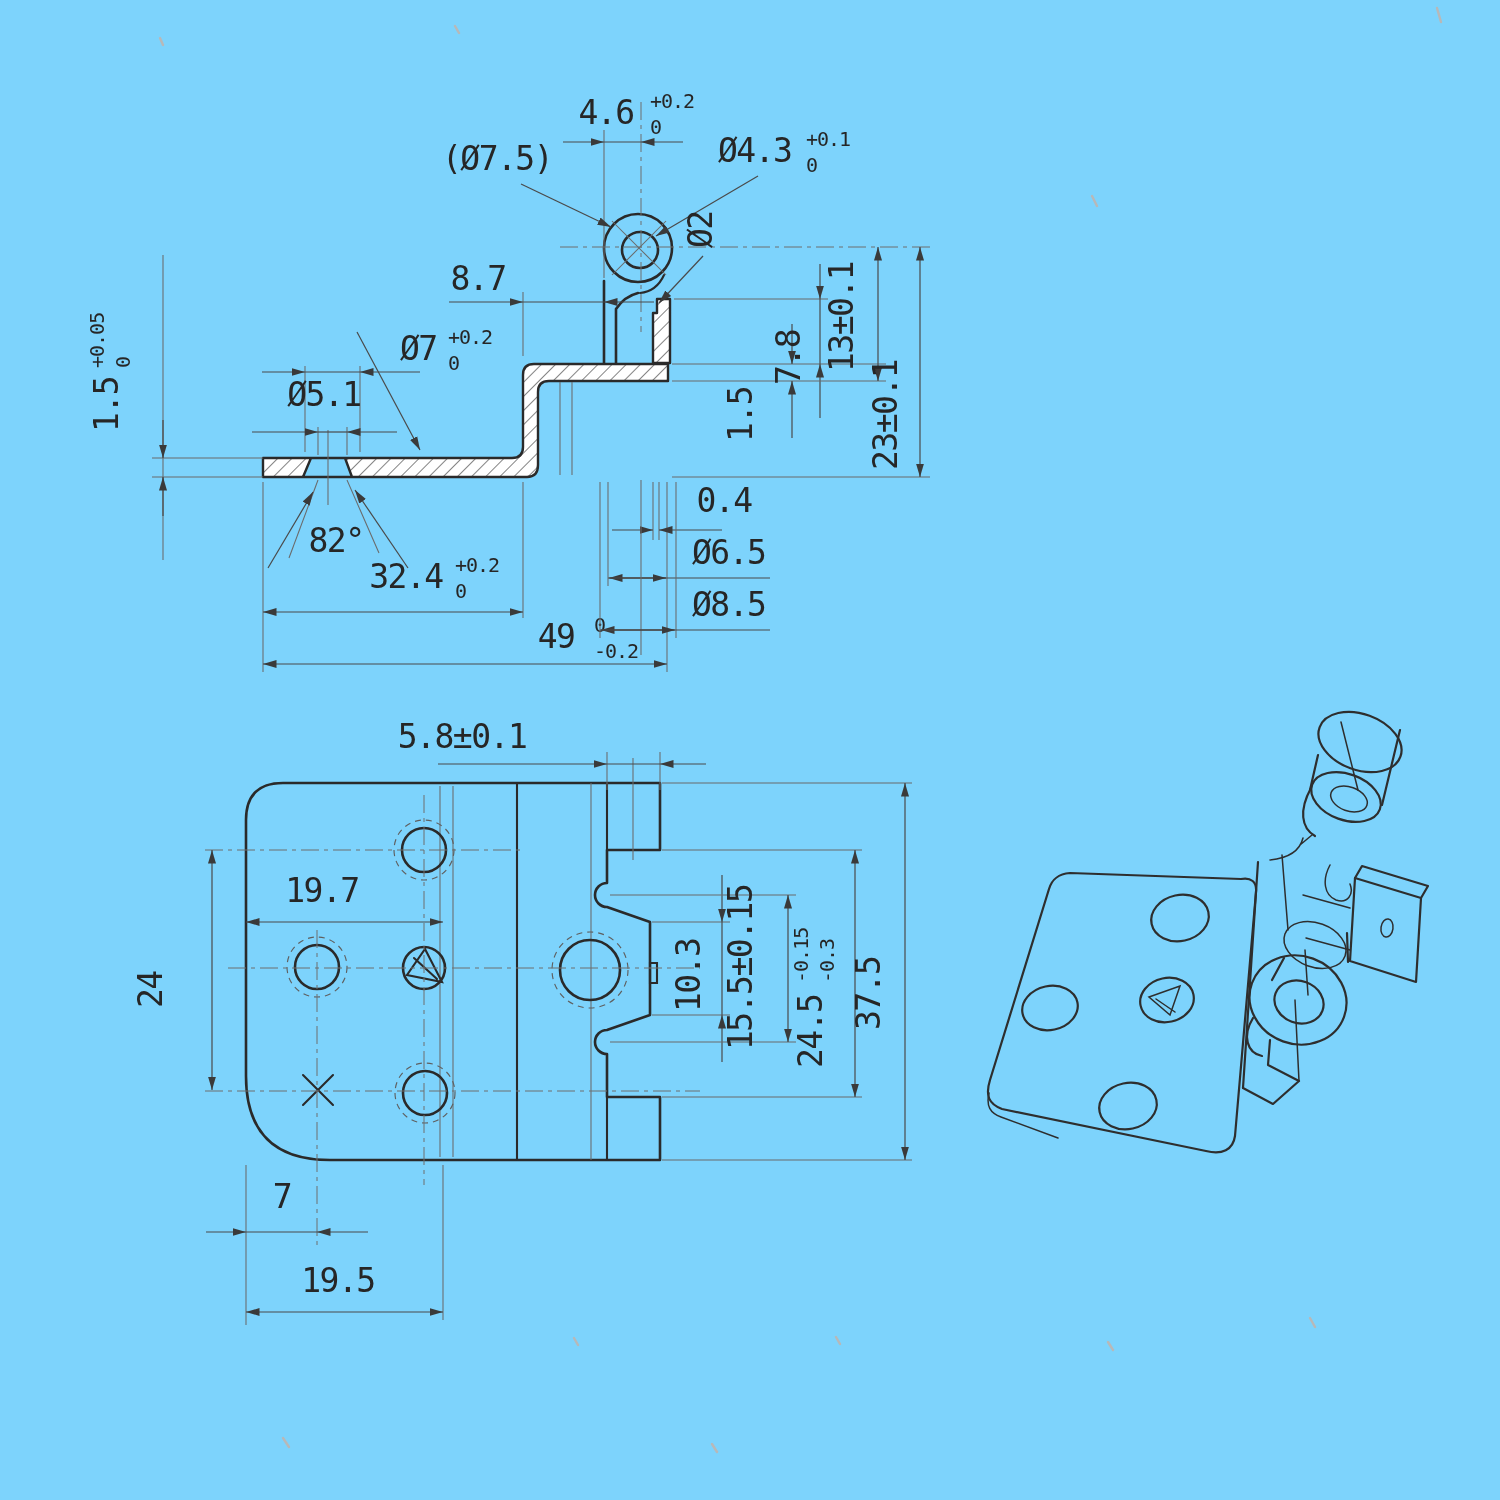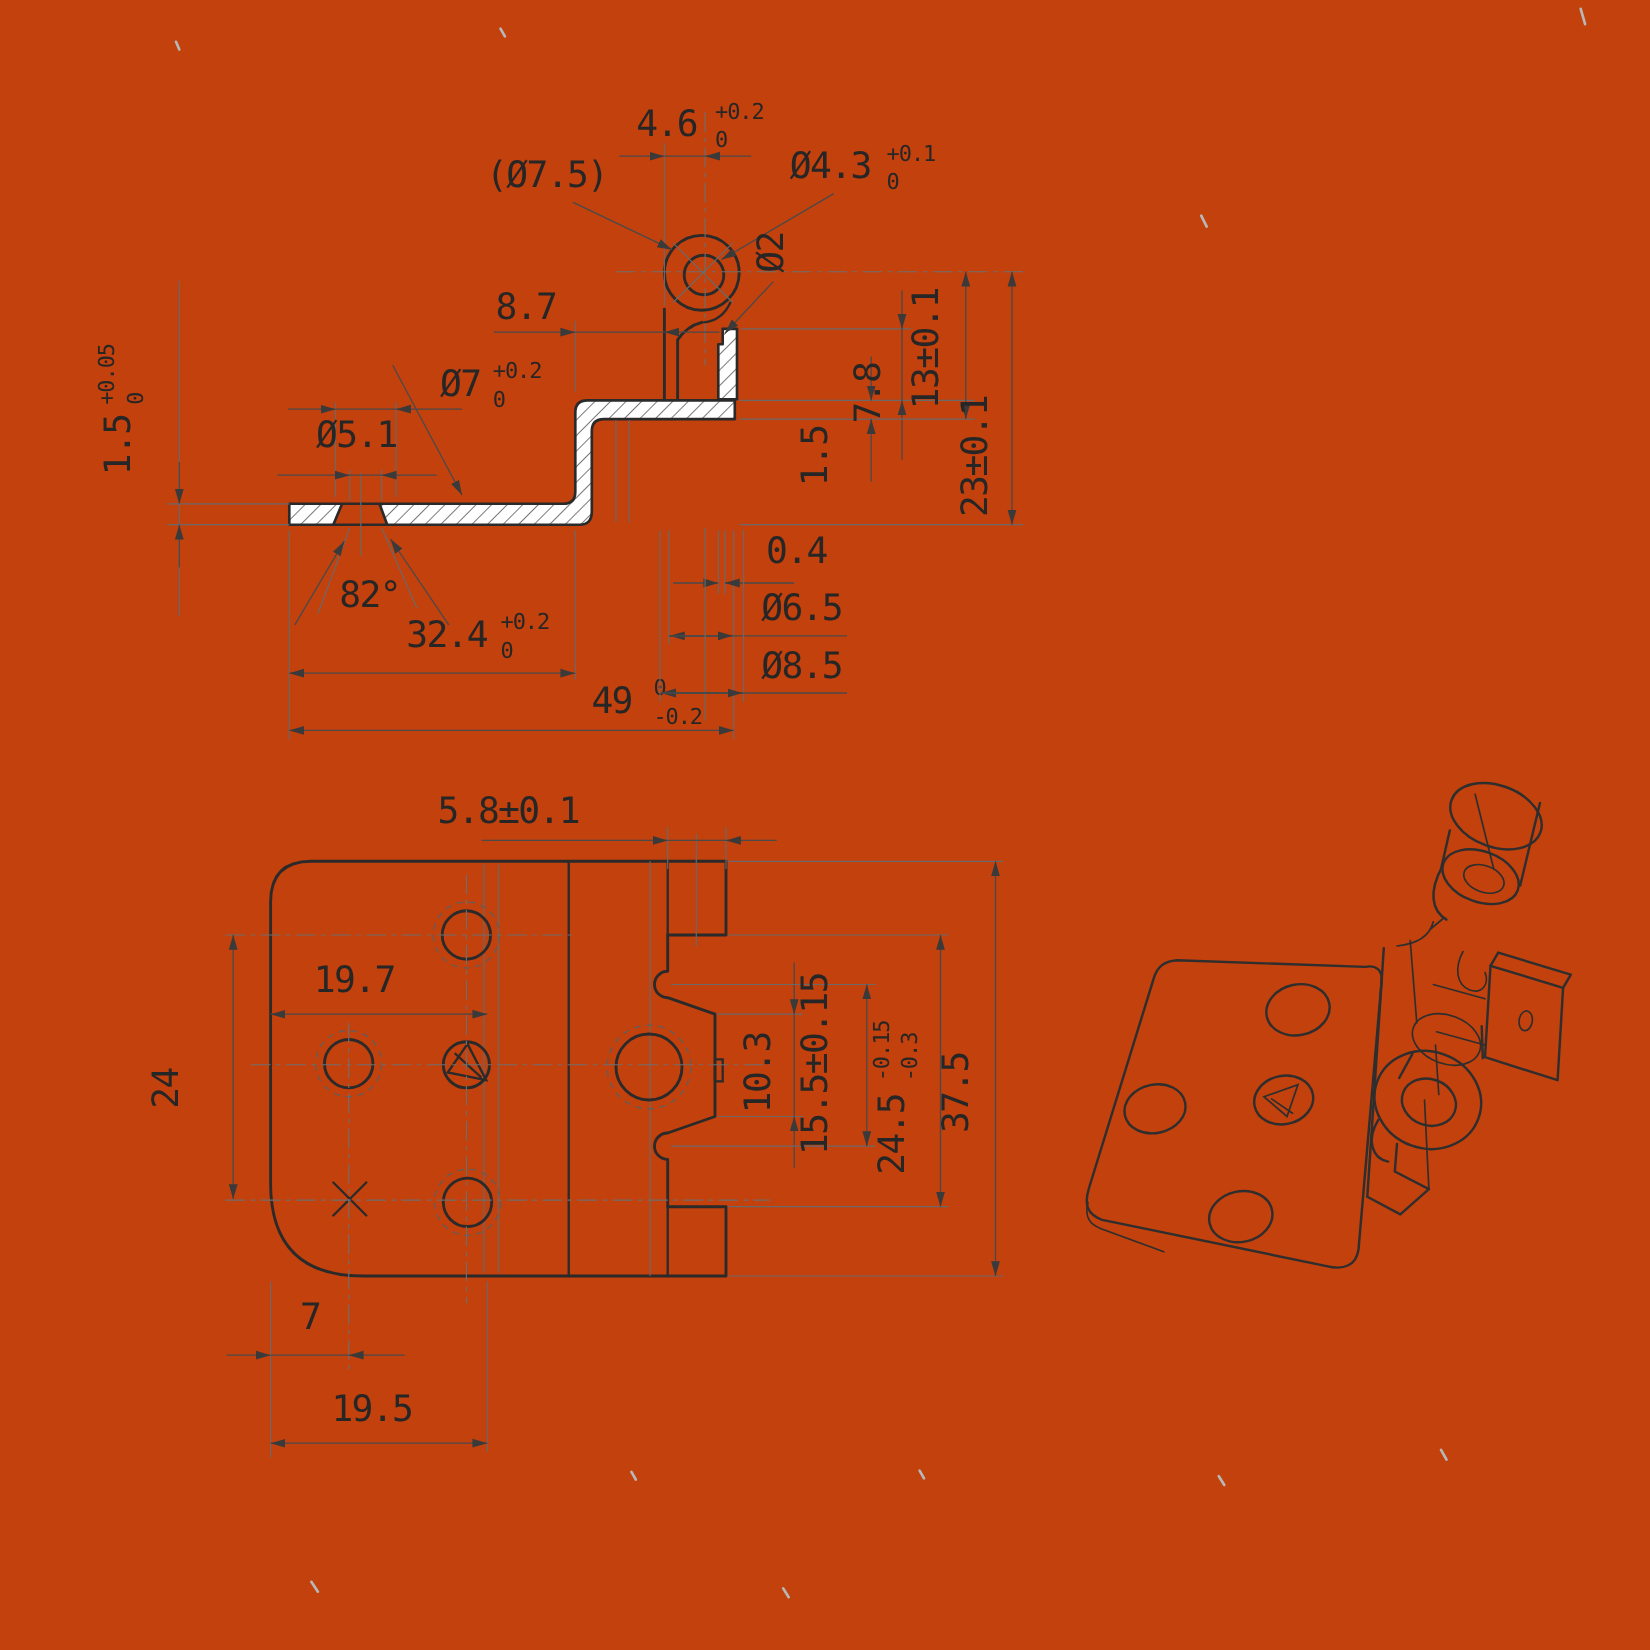--- a/index.html
+++ b/index.html
@@ -1,16 +1,16 @@
 <!DOCTYPE html>
 <html><head>
 <meta charset="utf-8">
 <style>
   html,body{margin:0;padding:0;background:#ffffff;}
-  .page{width:1500px;height:1500px;position:relative;background:#c2410c;overflow:hidden;}
+  .page{width:1500px;height:1500px;position:relative;background:#7dd3fc;overflow:hidden;}
   svg{display:block;}
   .outline{stroke:#2a2a2a;stroke-width:2.6;fill:none;stroke-linejoin:round;stroke-linecap:round;}
   .solid-hatch{stroke:#2a2a2a;stroke-width:2.4;fill:url(#hatch);fill-rule:evenodd;stroke-linejoin:round;}
   .med{stroke:#2a2a2a;stroke-width:2.1;fill:none;stroke-linecap:round;}
   .thin{stroke:#6a6a6a;stroke-width:1.05;fill:none;}
   .dim{stroke:#4a4a4a;stroke-width:1.2;fill:none;}
   .center{stroke:#6f6f6f;stroke-width:1;fill:none;stroke-dasharray:18 5 4 5;}
   .dashed{stroke:#5f5f5f;stroke-width:1.15;fill:none;stroke-dasharray:6 5;}
   .iso{stroke:#2e2e2e;stroke-width:2.2;fill:none;stroke-linejoin:round;stroke-linecap:round;}
   .iso-thin{stroke:#2e2e2e;stroke-width:1.5;fill:none;stroke-linecap:round;}

